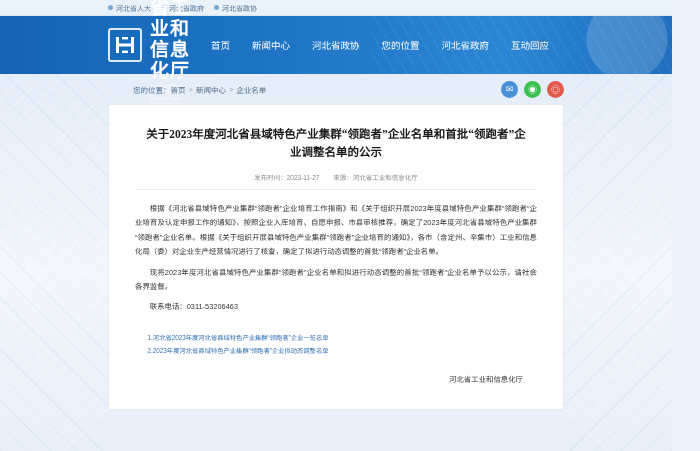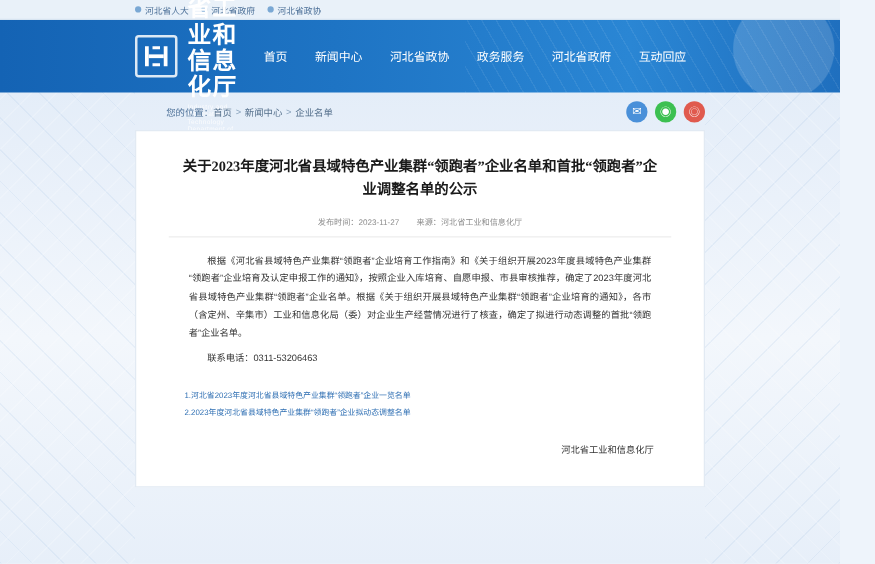--- a/index.html
+++ b/index.html
@@ -149,21 +149,21 @@
     color: #8c8c8c;
     padding-bottom: 7px;
     border-bottom: 1px solid #ededed;
     margin-bottom: 12px;
   }
   .art-meta span { margin: 0 6px; }
   .art-body p {
     font-size: 7.4px;
     line-height: 1.95;
     color: #333;
-    margin: 0 16px 6px;
+    margin: 0 0 6px;
     text-align: justify;
     text-indent: 2em;
   }
   .att-list {
     margin-top: 14px;
     padding-top: 2px;
   }
   .att-list .att {
     font-size: 6.3px;
     color: #2f6fb3;
@@ -213,21 +213,21 @@
       </svg>
     </div>
     <div class="logo-text">
       <div class="logo-title">河北省工业和信息化厅</div>
       <div class="logo-sub">Industry and Information Technology Department of Hebei Province</div>
     </div>
     <div class="nav">
       <a href="#">首页</a>
       <a href="#">新闻中心</a>
       <a href="#">河北省政协</a>
-      <a href="#">政务服务</a>
+      <a href="#">您的位置</a>
       <a href="#">河北省政府</a>
       <a href="#">互动回应</a>
     </div>
   </div>
 
   <div class="crumbbar">
     <span class="crumb-label">您的位置：</span>
     <a href="#">首页</a>
     <span class="crumb-sep">&gt;</span>
     <a href="#">新闻中心</a>
@@ -242,20 +242,21 @@
   </div>
 
   <div class="card">
     <div class="art-title">关于2023年度河北省县域特色产业集群“领跑者”企业名单和首批“领跑者”企业调整名单的公示</div>
     <div class="art-meta">
       <span>发布时间：2023-11-27</span>
       <span>来源：河北省工业和信息化厅</span>
     </div>
     <div class="art-body">
       <p>根据《河北省县域特色产业集群“领跑者”企业培育工作指南》和《关于组织开展2023年度县域特色产业集群“领跑者”企业培育及认定申报工作的通知》，按照企业入库培育、自愿申报、市县审核推荐，确定了2023年度河北省县域特色产业集群“领跑者”企业名单。根据《关于组织开展县域特色产业集群“领跑者”企业培育的通知》，各市（含定州、辛集市）工业和信息化局（委）对企业生产经营情况进行了核查，确定了拟进行动态调整的首批“领跑者”企业名单。</p>
+      <p>现将2023年度河北省县域特色产业集群“领跑者”企业名单和拟进行动态调整的首批“领跑者”企业名单予以公示，请社会各界监督。</p>
       <p>联系电话：0311-53206463</p>
     </div>
     <div class="att-list">
       <div class="att">1.河北省2023年度河北省县域特色产业集群“领跑者”企业一览名单</div>
       <div class="att">2.2023年度河北省县域特色产业集群“领跑者”企业拟动态调整名单</div>
     </div>
     <div class="sign">
       <div>河北省工业和信息化厅</div>
     </div>
   </div>

